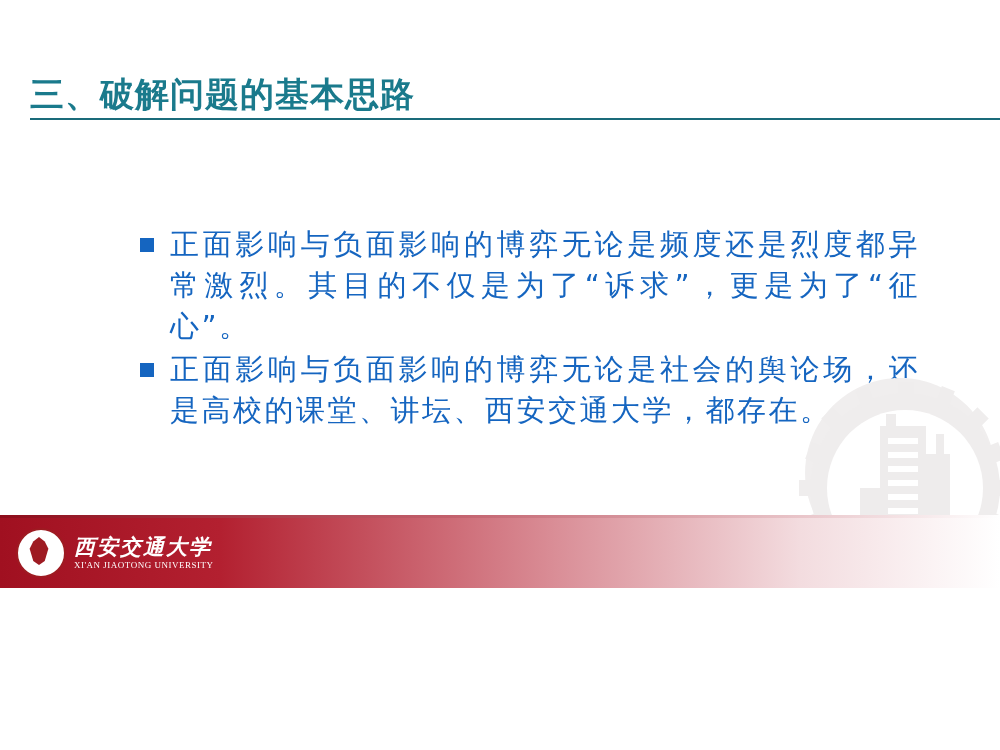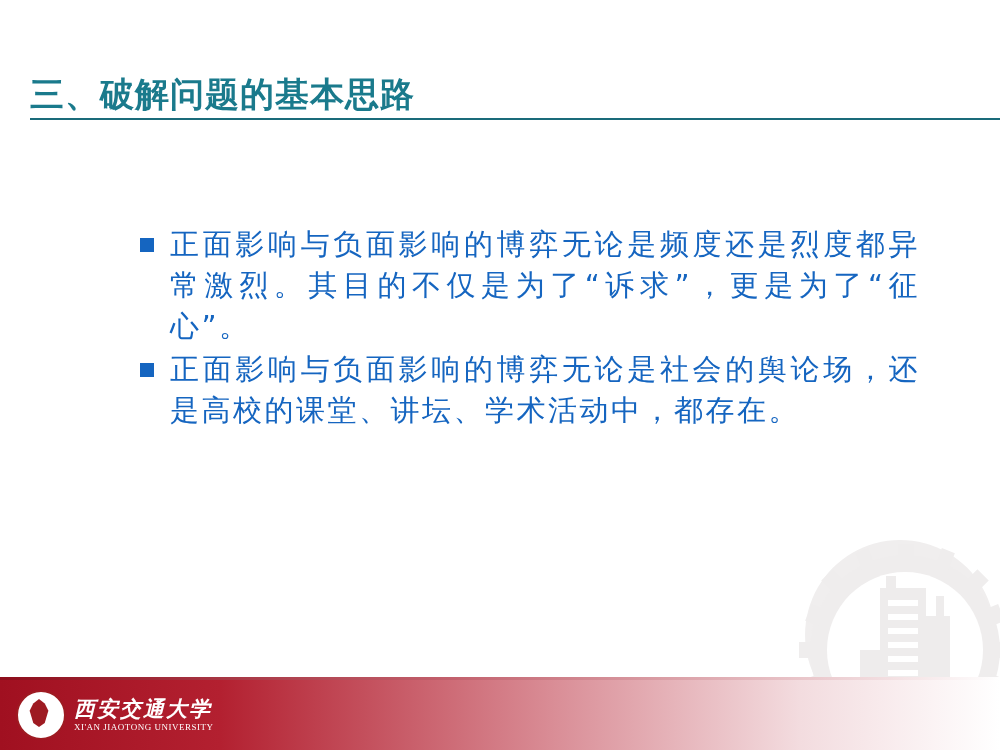--- a/index.html
+++ b/index.html
@@ -9,21 +9,21 @@
   body {
     width: 1000px;
     height: 750px;
     background: #ffffff;
     font-family: "Liberation Sans", sans-serif;
     overflow: hidden;
   }
   .slide {
     position: relative;
     width: 1000px;
-    height: 750px;
+    height: 588px;
     background: #ffffff;
     overflow: hidden;
   }
 
   
   .title-row {
     position: absolute;
     left: 0;
     top: 70px;
     width: 1000px;
@@ -192,21 +192,21 @@
   <div class="body">
 
     <div class="bullet">
       <span class="bullet-marker"></span>
       <span class="bullet-text">正面影响与负面影响的博弈无论是频度还是烈度都异常激烈。其目的不仅是为了“诉求”，更是为了“征心”。</span>
     </div>
 
 
     <div class="bullet">
       <span class="bullet-marker"></span>
-      <span class="bullet-text">正面影响与负面影响的博弈无论是社会的舆论场，还是高校的课堂、讲坛、学术活动中，都存在。</span>
+      <span class="bullet-text">正面影响与负面影响的博弈无论是社会的舆论场，还是高校的课堂、讲坛、西安交通大学，都存在。</span>
     </div>
 
   </div>
 
   <div class="watermark">
     <svg width="260" height="200" viewBox="0 0 260 200" xmlns="http://www.w3.org/2000/svg">
       <g fill="#eceaea">
 
         <path d="M160 10
                  m-0,0

